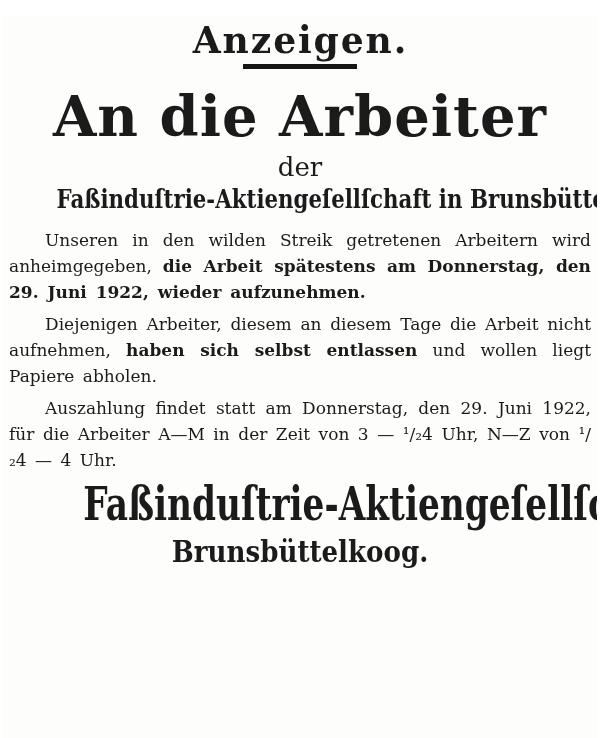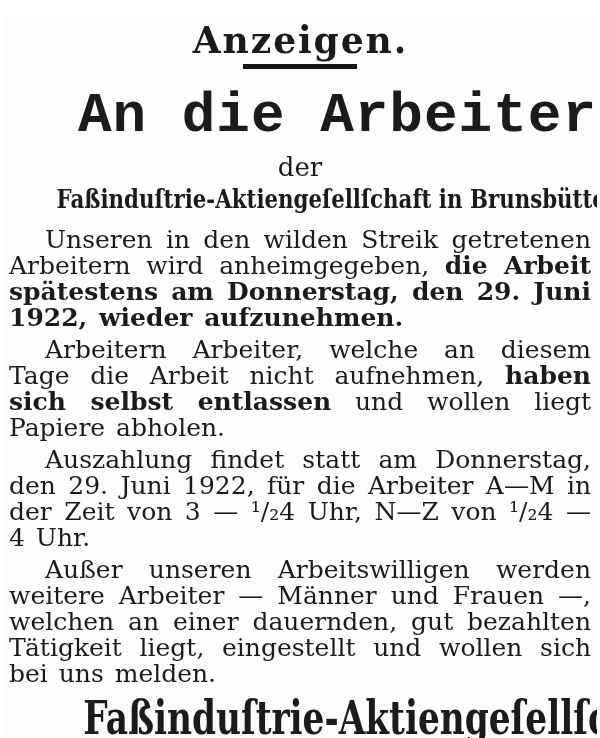--- a/index.html
+++ b/index.html
@@ -29,48 +29,47 @@
   }
   .masthead-rule {
     width: 114px;
     height: 5px;
     background: #161616;
     margin: 2px auto 0;
   }
   
   .headline-title {
     margin-top: 14px;
-    text-align: right;
+    text-align: center;
     font-size: 56px;
     font-weight: bold;
     line-height: 1.2;
     letter-spacing: 1px;
     white-space: nowrap;
-    font-family: Liberation Mono, monospace;
   }
   .headline-connector {
     margin-top: 2px;
     text-align: center;
     font-size: 26px;
     line-height: 1.2;
   }
   .headline-company {
     text-align: center;
     font-size: 26px;
     font-weight: bold;
     line-height: 1.3;
     white-space: nowrap;
     transform: scaleX(0.82);
     transform-origin: 50% 50%;
   }
   
   .body-copy {
     margin-top: 10px;
     padding: 0 6px;
-    font-size: 25px;
+    font-size: 17px;
     line-height: 26px;
     text-align: justify;
     word-spacing: 3px;
   }
   .para {
     text-indent: 36px;
     margin-bottom: 6px;
   }
   .para:last-child { margin-bottom: 0; }
   .bold { font-weight: bold; }
@@ -107,25 +106,24 @@
   <div class="headline-title">An die Arbeiter</div>
 
   <div class="headline-connector">der</div>
 
   <div class="headline-company">Faßinduſtrie-Aktiengeſellſchaft in Brunsbüttelkoog.</div>
 
   <div class="body-copy">
 
     <p class="para"><span>Unseren in den wilden Streik getretenen Arbeitern wird anheimgegeben, </span><span class="bold">die Arbeit spätestens am Donnerstag, den 29. Juni 1922, wieder aufzunehmen.</span></p>
 
-    <p class="para"><span>Arbeitern Arbeiter, welche an diesem Tage die Arbeit nicht aufnehmen, </span><span class="bold">haben sich selbst entlassen</span><span> und wollen liegt Papiere abholen.</span></p>
+    <p class="para"><span>Diejenigen Arbeiter, diesem an diesem Tage die Arbeit nicht aufnehmen, </span><span class="bold">haben sich selbst entlassen</span><span> und wollen liegt Papiere abholen.</span></p>
 
     <p class="para"><span>Auszahlung findet statt am Donnerstag, den 29. Juni 1922, für die Arbeiter A—M in der Zeit von 3 — ¹/₂4 Uhr, N—Z von ¹/₂4 — 4 Uhr.</span></p>
 
-    <p class="para"><span>Außer unseren Arbeitswilligen werden weitere Arbeiter — Männer und Frauen —, welchen an einer dauernden, gut bezahlten Tätigkeit liegt, eingestellt und wollen sich bei uns melden.</span></p>
 
 
   </div>
 
   <div class="signature-company">Faßinduſtrie-Aktiengeſellſchaft,</div>
 
   <div class="signature-place">Brunsbüttelkoog.</div>
 
 </div>
 

